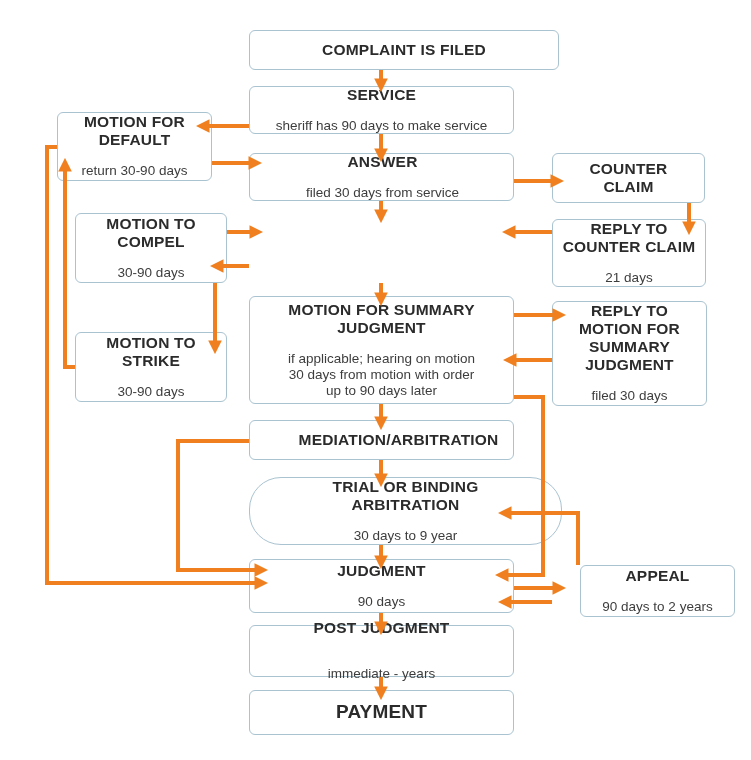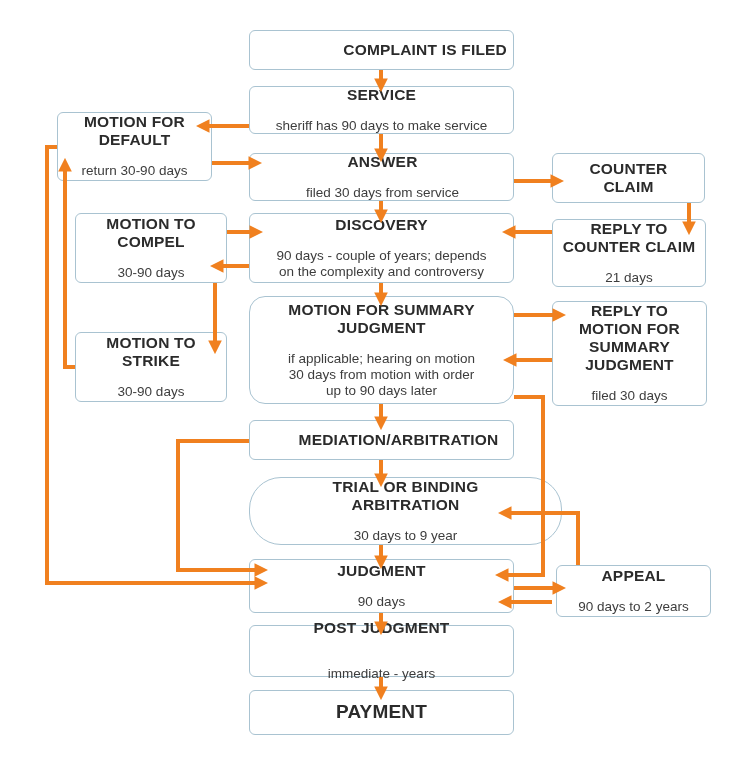--- a/index.html
+++ b/index.html
@@ -10,62 +10,57 @@
         display:flex;flex-direction:column;align-items:center;justify-content:center;
         text-align:center;padding:2px 6px;z-index:1;}
   .t{font-weight:bold;font-size:15.5px;line-height:1.16;letter-spacing:.2px;
      color:var(--title_text);white-space:pre-line;}
   .s{font-size:13.5px;line-height:1.2;color:var(--subtitle_text);white-space:pre-line;margin-top:14px;}
   .big .t{font-size:19px;}
   #edge-layer{position:absolute;left:0;top:0;width:751px;height:760px;z-index:2;pointer-events:none;}
   #edge-layer path.edge{fill:none;stroke:var(--arrow);stroke-width:4;}
   #edge-layer marker path{fill:var(--arrow);stroke:none;}
 
-  #n-complaint{left:249px;top:30px;width:265px;height:40px;align-items:flex-end;}
+  #n-complaint{left:249px;top:30px;width:310px;height:40px;}
   #n-service{left:249px;top:86px;width:265px;height:48px;}
   #n-answer{left:249px;top:153px;width:265px;height:48px;padding-left:8px;}
   #n-discovery{left:249px;top:213px;width:265px;height:70px;}
-  #n-msj{left:249px;top:296px;width:265px;height:108px;border-radius:16px;}
+  #n-msj{left:249px;top:296px;width:265px;height:108px;}
   #n-mediation{left:249px;top:420px;width:265px;height:40px;padding-left:40px;}
   #n-trial{left:249px;top:477px;width:313px;height:68px;border-radius:32px;}
   #n-judgment{left:249px;top:559px;width:265px;height:54px;}
   #n-post{left:249px;top:625px;width:265px;height:52px;gap:15px;}
   #n-payment{left:249px;top:690px;width:265px;height:45px;}
   #n-default{left:57px;top:112px;width:155px;height:69px;}
   #n-compel{left:75px;top:213px;width:152px;height:70px;}
   #n-strike{left:75px;top:332px;width:152px;height:70px;}
   #n-counter{left:552px;top:153px;width:153px;height:50px;}
   #n-replycounter{left:552px;top:219px;width:154px;height:68px;}
   #n-replymsj{left:552px;top:301px;width:155px;height:105px;}
-  #n-appeal{left:556px;top:565px;width:155px;height:52px;}
+  #n-appeal{left:580px;top:565px;width:155px;height:52px;}
 </style>
 </head>
 <body>
 
 <div class="stage">
 
   <div class="node" id="n-complaint">
     <div class="t">COMPLAINT IS FILED</div>
   </div>
 
   <div class="node" id="n-service">
     <div class="t">SERVICE</div>
     <div class="s">sheriff has 90 days to make service</div>
   </div>
 
   <div class="node" id="n-answer">
     <div class="t">ANSWER</div>
     <div class="s">filed 30 days from service</div>
   </div>
 
-  <div class="node" id="n-discovery">
-    <div class="t">DISCOVERY</div>
-    <div class="s">90 days - couple of years; depends
-on the complexity and controversy</div>
-  </div>
 
   <div class="node" id="n-msj">
     <div class="t">MOTION FOR SUMMARY
 JUDGMENT</div>
     <div class="s">if applicable; hearing on motion
 30 days from motion with order
 up to 90 days later</div>
   </div>
 
   <div class="node" id="n-mediation">

